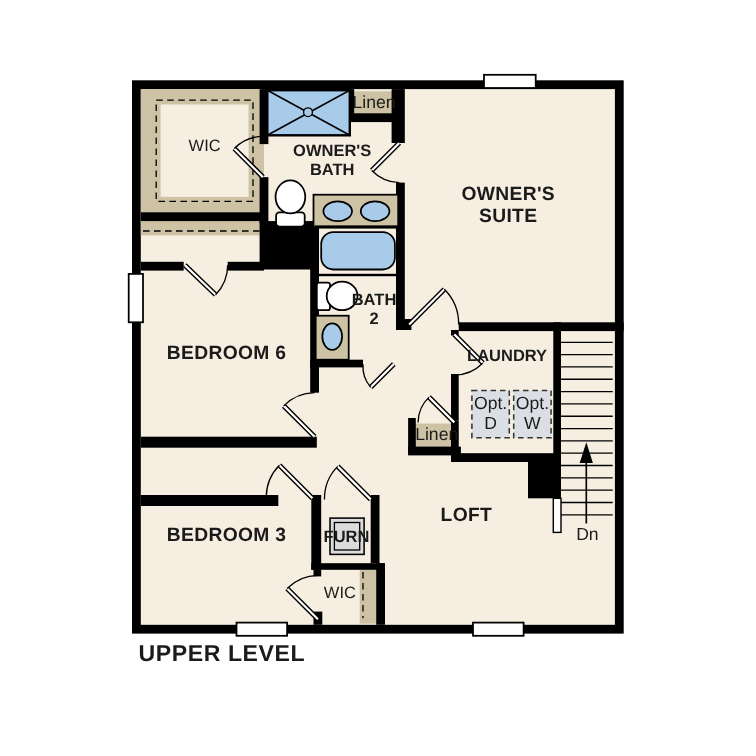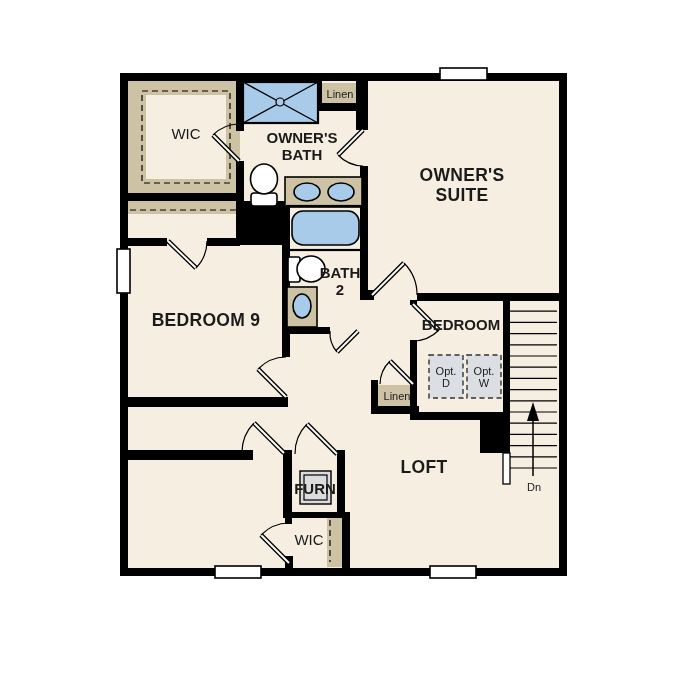--- a/index.html
+++ b/index.html
@@ -25,21 +25,21 @@
   .panel-i{stroke:#ffffff;stroke-width:2;}
   .tread{stroke:var(--wall);stroke-width:1.2;}
   .optbox{fill:var(--optbox);stroke:#333333;stroke-width:1.4;stroke-dasharray:5 3.5;}
   .furnunit{fill:var(--furn_unit);stroke:var(--wall);stroke-width:1.4;}
   
   .lbl{position:absolute;transform:translate(-50%,-50%);white-space:pre-line;text-align:center;
        color:var(--ink);line-height:1.12;}
   .big{font-size:17.5px;font-weight:bold;letter-spacing:.3px;}
   .mid{font-size:15px;font-weight:bold;}
   .sm{font-size:15px;}
-  .xs{font-size:11px;}
+  .xs{font-size:16px;}
   .title{position:absolute;left:126px;top:583px;font-size:21px;font-weight:bold;
          letter-spacing:.5px;color:var(--ink);}
 </style>
 </head>
 <body>
 
 <div class="plan">
 
   <svg width="687" height="687" viewBox="0 0 687 687">
 
@@ -202,27 +202,29 @@
       <path d="M 261,535 A 40,40 0 0 1 289,523" class="arc"></path>
     </g>
   </svg>
 
   <div class="lbl sm" style="left:186px;top:134px;">WIC</div>
   <div class="lbl mid" style="left:302px;top:147px;">OWNER'S
 BATH</div>
   <div class="lbl xs" style="left:340px;top:94px;">Linen</div>
   <div class="lbl big" style="left:462px;top:186px;">OWNER'S
 SUITE</div>
-  <div class="lbl big" style="left:206px;top:321px;">BEDROOM 9</div>
+  <div class="lbl big" style="left:206px;top:321px;">BEDROOM 6</div>
   <div class="lbl mid" style="left:340px;top:282px;">BATH
 2</div>
-  <div class="lbl mid" style="left:461px;top:325px;">BEDROOM</div>
+  <div class="lbl mid" style="left:461px;top:325px;">LAUNDRY</div>
   <div class="lbl xs" style="left:446px;top:377px;">Opt.
 D</div>
   <div class="lbl xs" style="left:484px;top:377px;">Opt.
 W</div>
   <div class="lbl xs" style="left:397px;top:396px;">Linen</div>
+  <div class="lbl big" style="left:206px;top:487px;">BEDROOM 3</div>
   <div class="lbl sm" style="left:315px;top:489px;font-weight:bold;">FURN</div>
   <div class="lbl big" style="left:424px;top:468px;">LOFT</div>
   <div class="lbl sm" style="left:309px;top:540px;">WIC</div>
   <div class="lbl xs" style="left:534px;top:487px;">Dn</div>
 
+  <div class="title">UPPER LEVEL</div>
 </div>
 
 </body></html>

